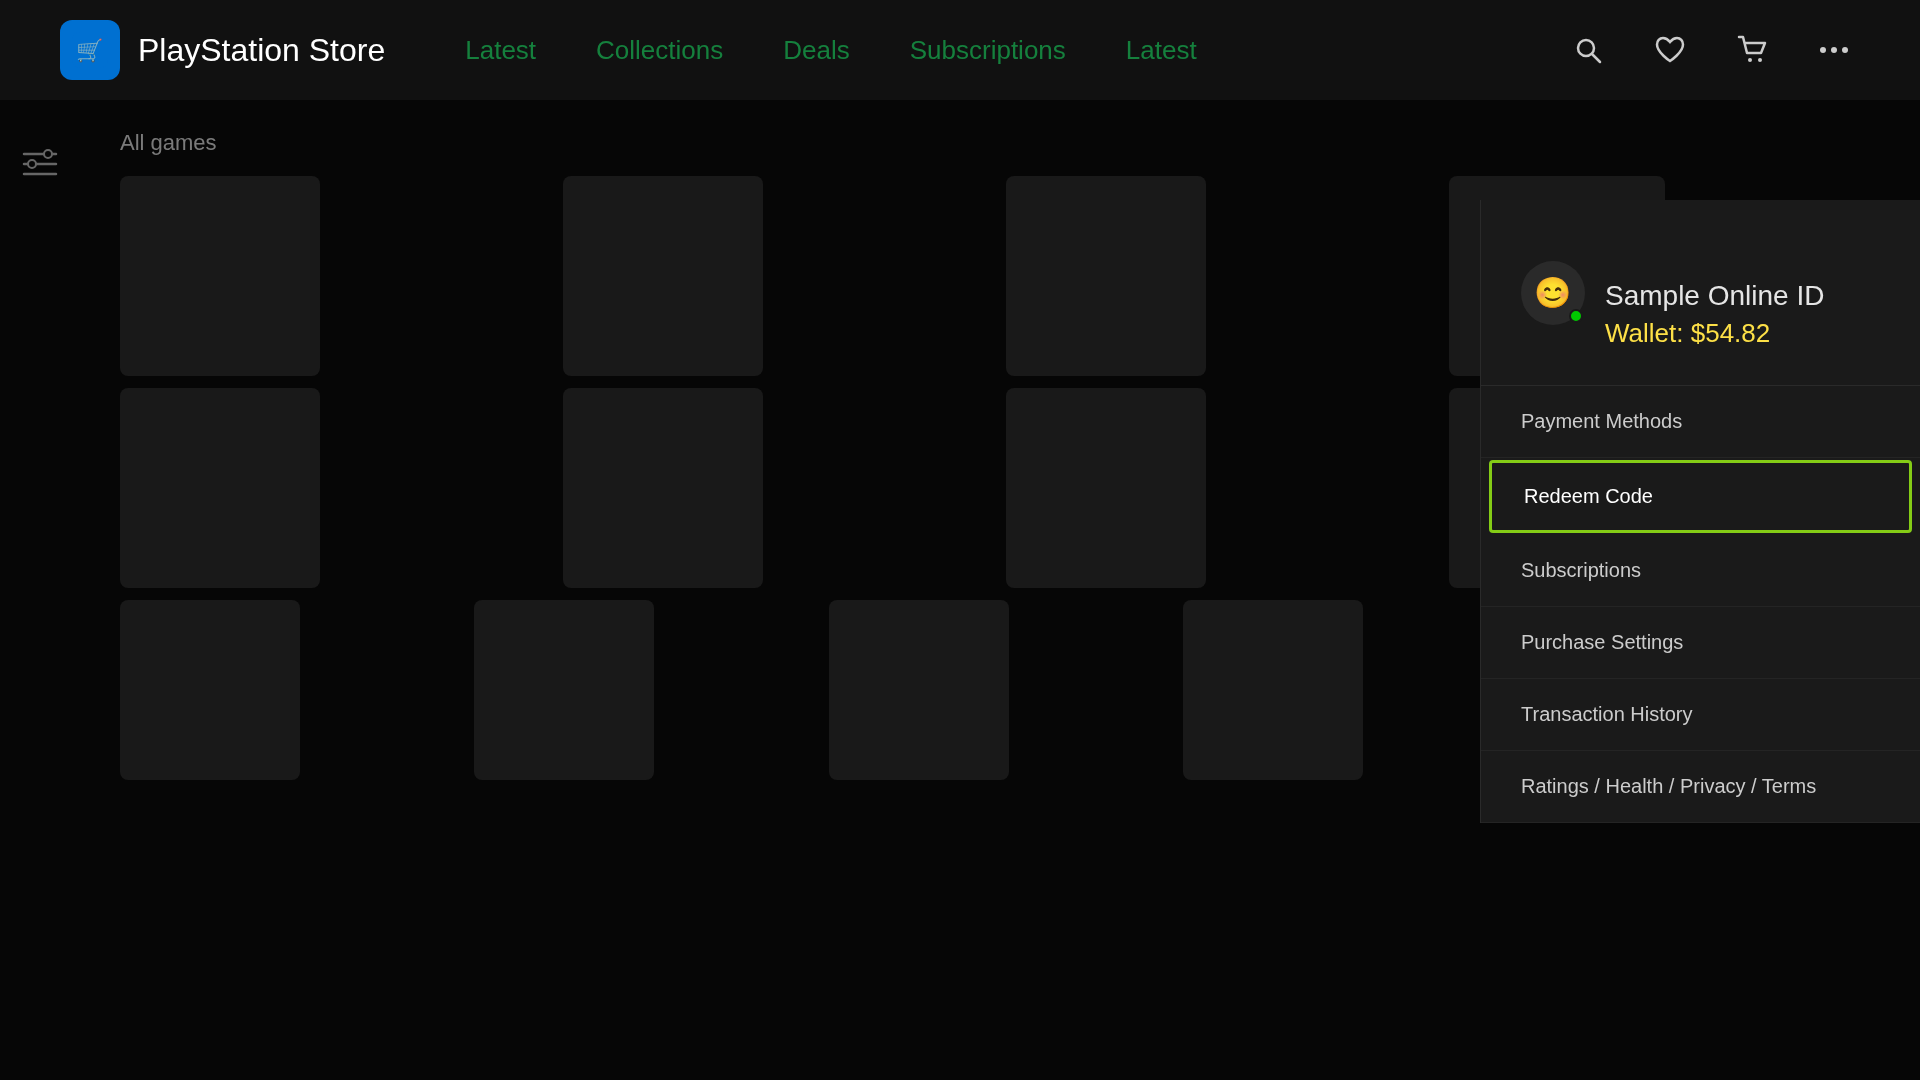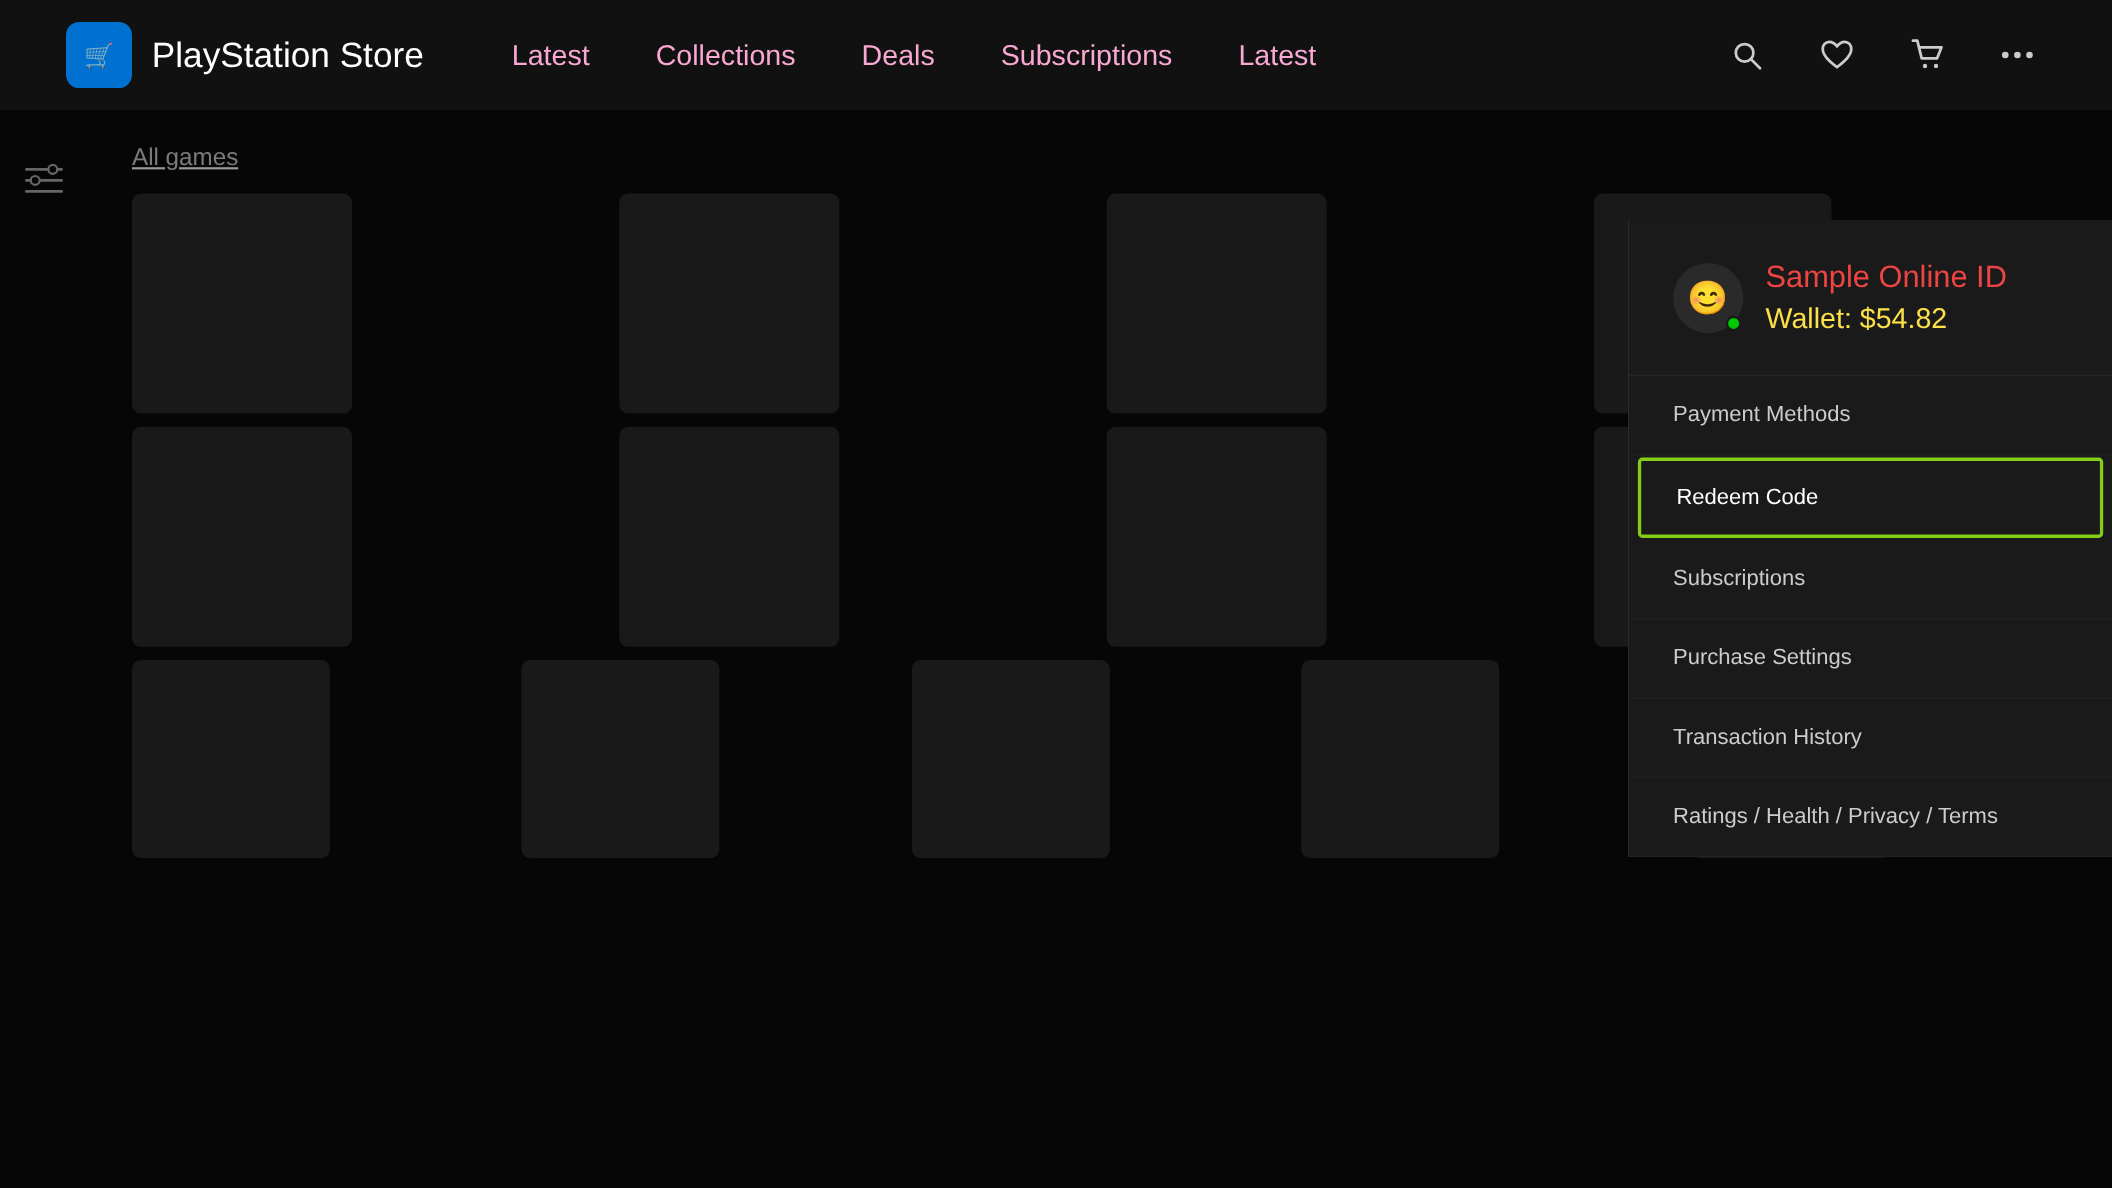--- a/index.html
+++ b/index.html
@@ -52,21 +52,21 @@
 
     .nav-tabs {
       display: flex;
       align-items: center;
       gap: 60px;
       flex: 1;
     }
 
     .nav-tab {
       font-size: 26px;
-      color: #f9a8d4;
+      color: #15803d;
       cursor: pointer;
       padding: 8px 0;
       white-space: nowrap;
     }
 
     .header-icons {
       display: flex;
       align-items: center;
       gap: 30px;
       margin-left: auto;
@@ -81,21 +81,20 @@
       cursor: pointer;
       color: #cccccc;
       font-size: 26px;
     }
 
     
     .main-content {
       display: flex;
       height: calc(1080px - 100px);
       position: relative;
-      text-decoration: underline;
     }
 
     
     .sidebar {
       width: 80px;
       display: flex;
       flex-direction: column;
       align-items: center;
       padding-top: 40px;
       background: transparent;
@@ -208,21 +207,22 @@
 
     .user-info {
       display: flex;
       flex-direction: column;
       gap: 6px;
     }
 
     .user-name {
       font-size: 28px;
       font-weight: 500;
-      color: #ef4444;
+      color: #e5e5e5;
+      margin-top: 44px;
     }
 
     .wallet-balance {
       font-size: 26px;
       color: #fde047;
     }
 
     .menu-item {
       padding: 24px 40px;
       font-size: 20px;

